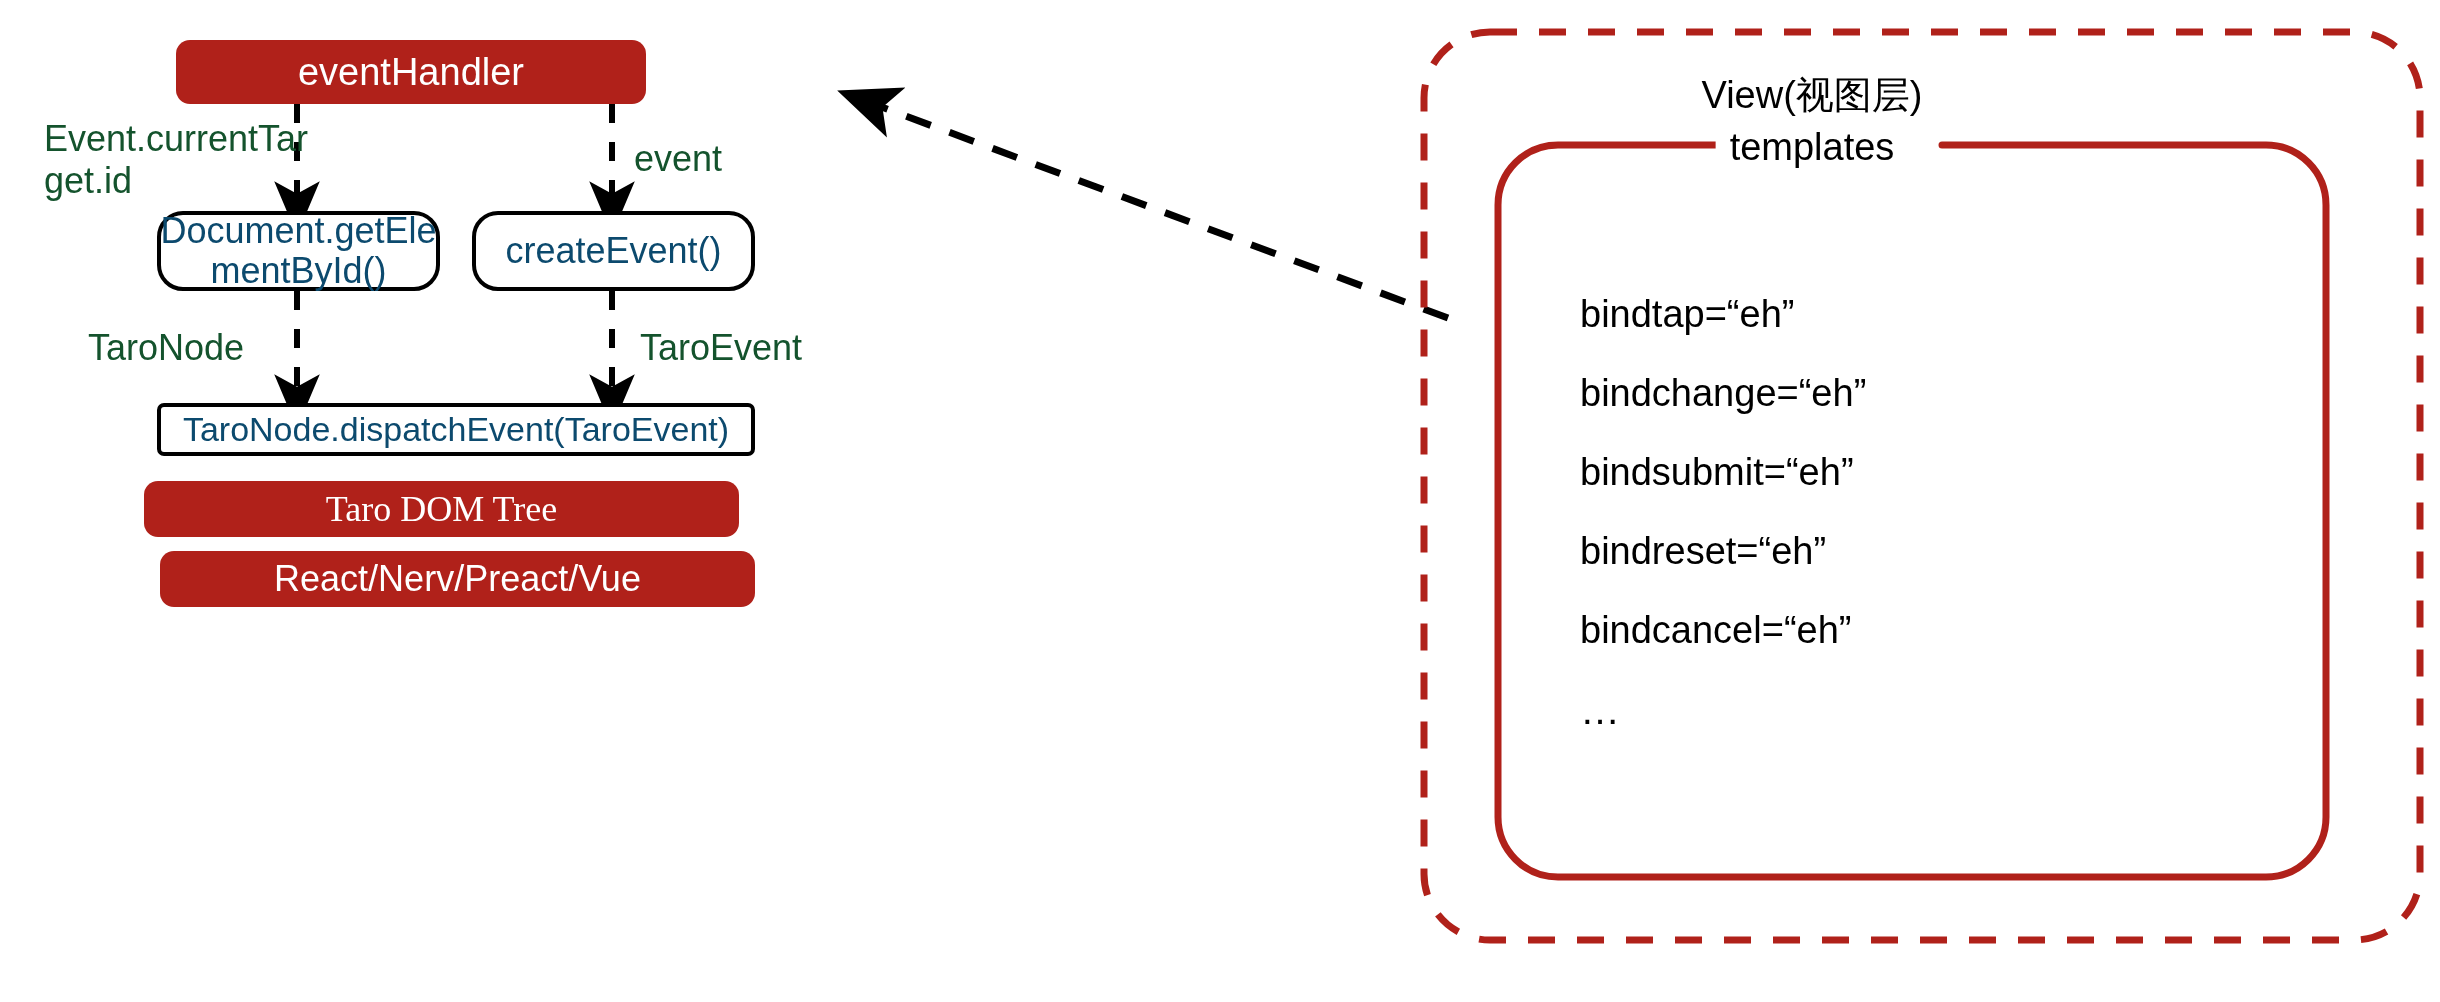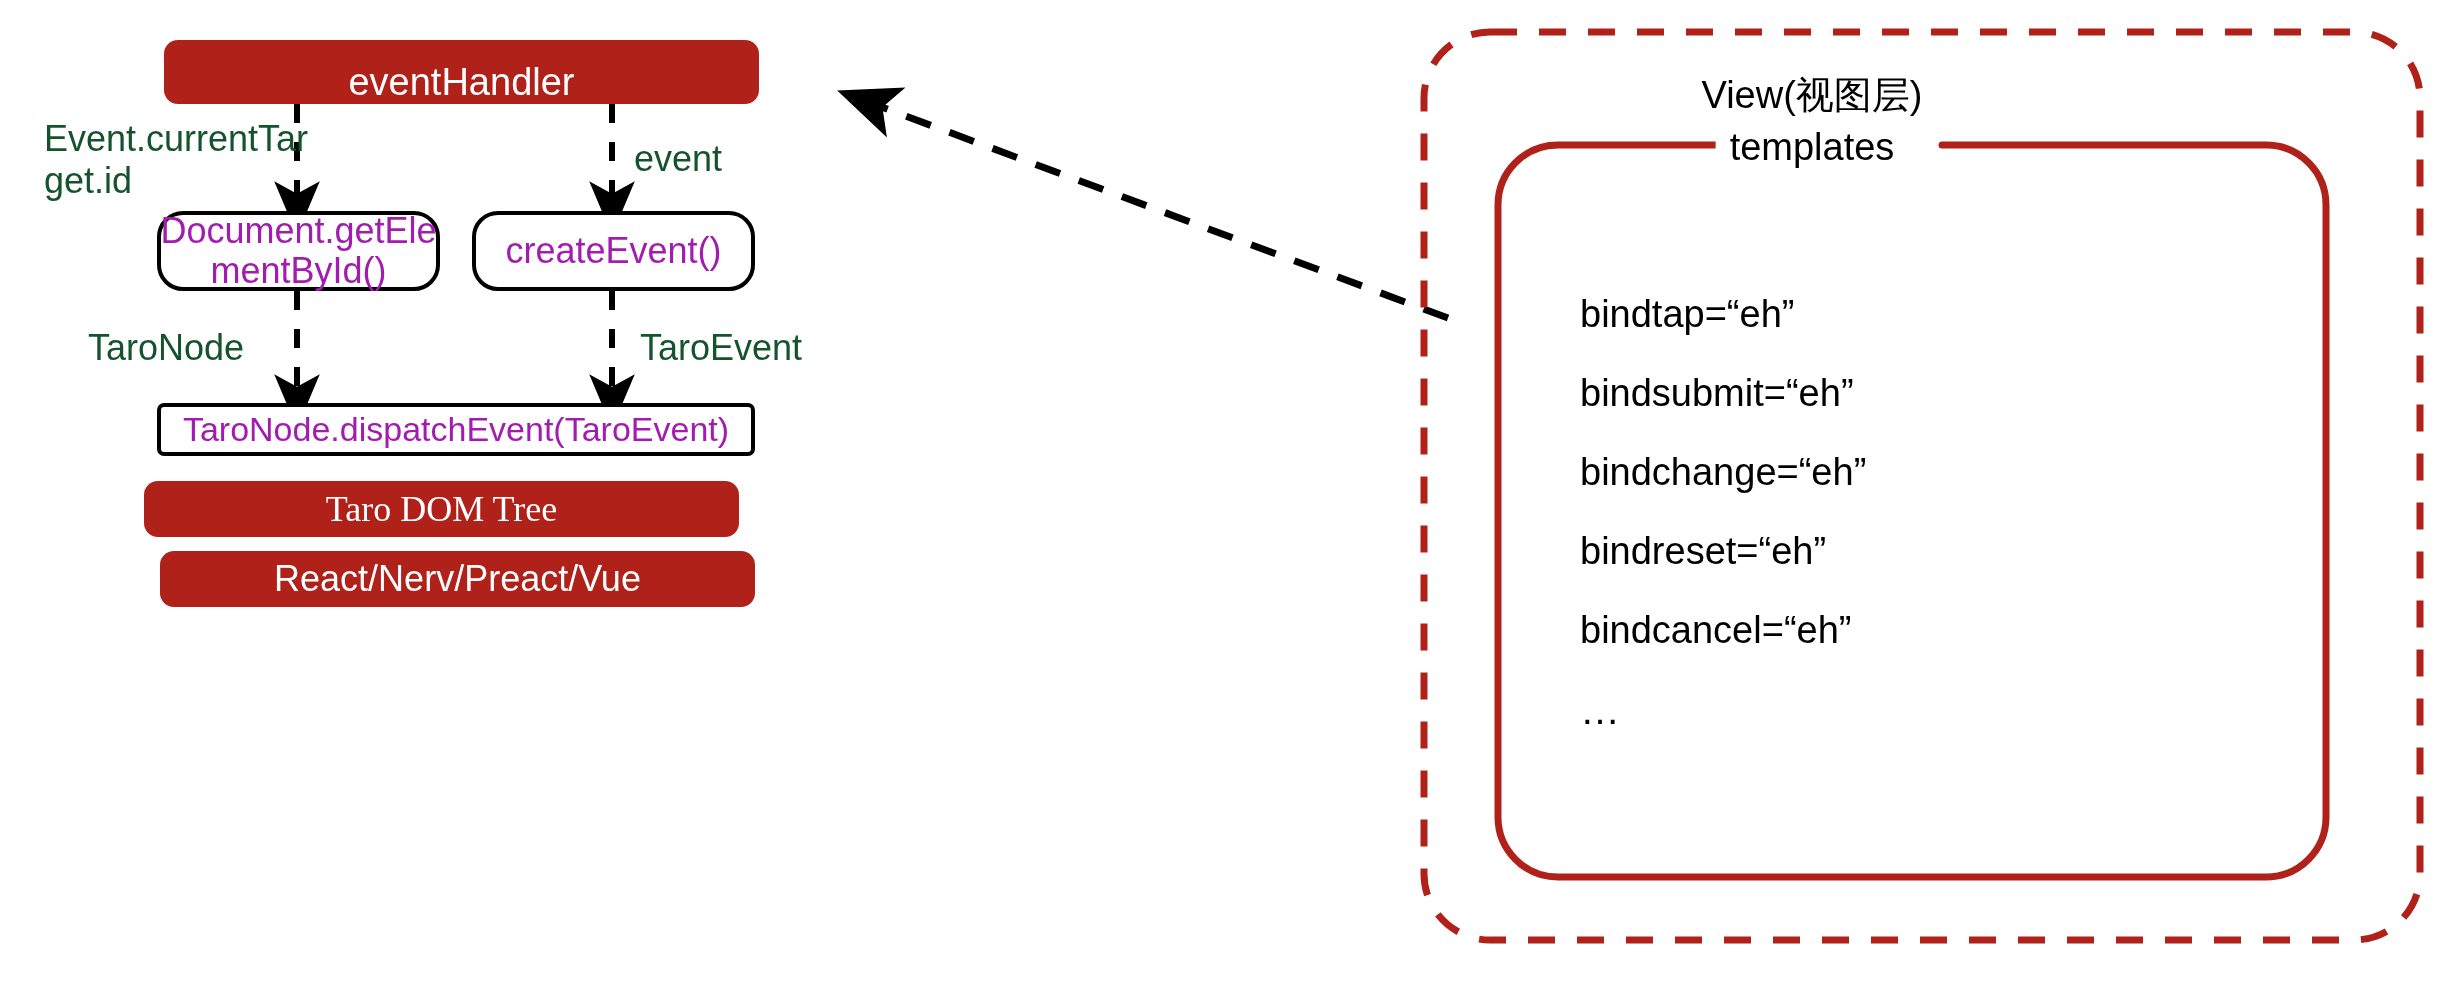--- a/index.html
+++ b/index.html
@@ -41,21 +41,21 @@
     line-height: 1.12;
   }
   .node-red {
     background: #b0211a;
     color: #ffffff;
     border-radius: 14px;
     font-size: 38px;
   }
   .node-outline {
     background: #ffffff;
-    color: #a21caf;
+    color: #0c4a6e;
     border: 4px solid #000000;
     border-radius: 26px;
     font-size: 36px;
   }
   .node-outline.wide {
     border-radius: 7px;
     font-size: 34px;
   }
 
   
@@ -132,21 +132,21 @@
              A 60 60 0 0 0 1498 205
              L 1498 817
              A 60 60 0 0 0 1558 877
              L 2266 877
              A 60 60 0 0 0 2326 817
              L 2326 205
              A 60 60 0 0 0 2266 145
              L 1942 145" fill="none" stroke="#b0211a" stroke-width="7" stroke-linecap="round"></path>
   </svg>
 
-  <div class="node node-red" style="left:164px; top:40px; width:595px; height:64px;align-items:flex-end;">
+  <div class="node node-red" style="left:176px; top:40px; width:470px; height:64px;">
     <span>eventHandler</span>
   </div>
 
   <div class="edge-label" style="left:44px; top:118px; width:250px;">Event.currentTar
 get.id</div>
 
   <div class="edge-label" style="left:634px; top:138px;">event</div>
 
   <div class="node node-outline" style="left:157px; top:211px; width:283px; height:80px;">
     <span style="white-space:pre-line;">Document.getEle
@@ -172,20 +172,20 @@
   <div class="node node-red" style="left:160px; top:551px; width:595px; height:56px; font-size:36px;">
     <span>React/Nerv/Preact/Vue</span>
   </div>
 
   <div class="panel-title" style="left:1812px; top:70px; transform:translateX(-50%);">View(视图层)</div>
 
   <div class="panel-legend" style="left:1812px; top:126px; transform:translateX(-50%);">templates</div>
 
   <ul class="bind-list">
     <li>bindtap=“eh”</li>
+    <li>bindchange=“eh”</li>
     <li>bindsubmit=“eh”</li>
-    <li>bindchange=“eh”</li>
     <li>bindreset=“eh”</li>
     <li>bindcancel=“eh”</li>
     <li class="ellipsis">…</li>
   </ul>
 
 </div>
 
 </body></html>

